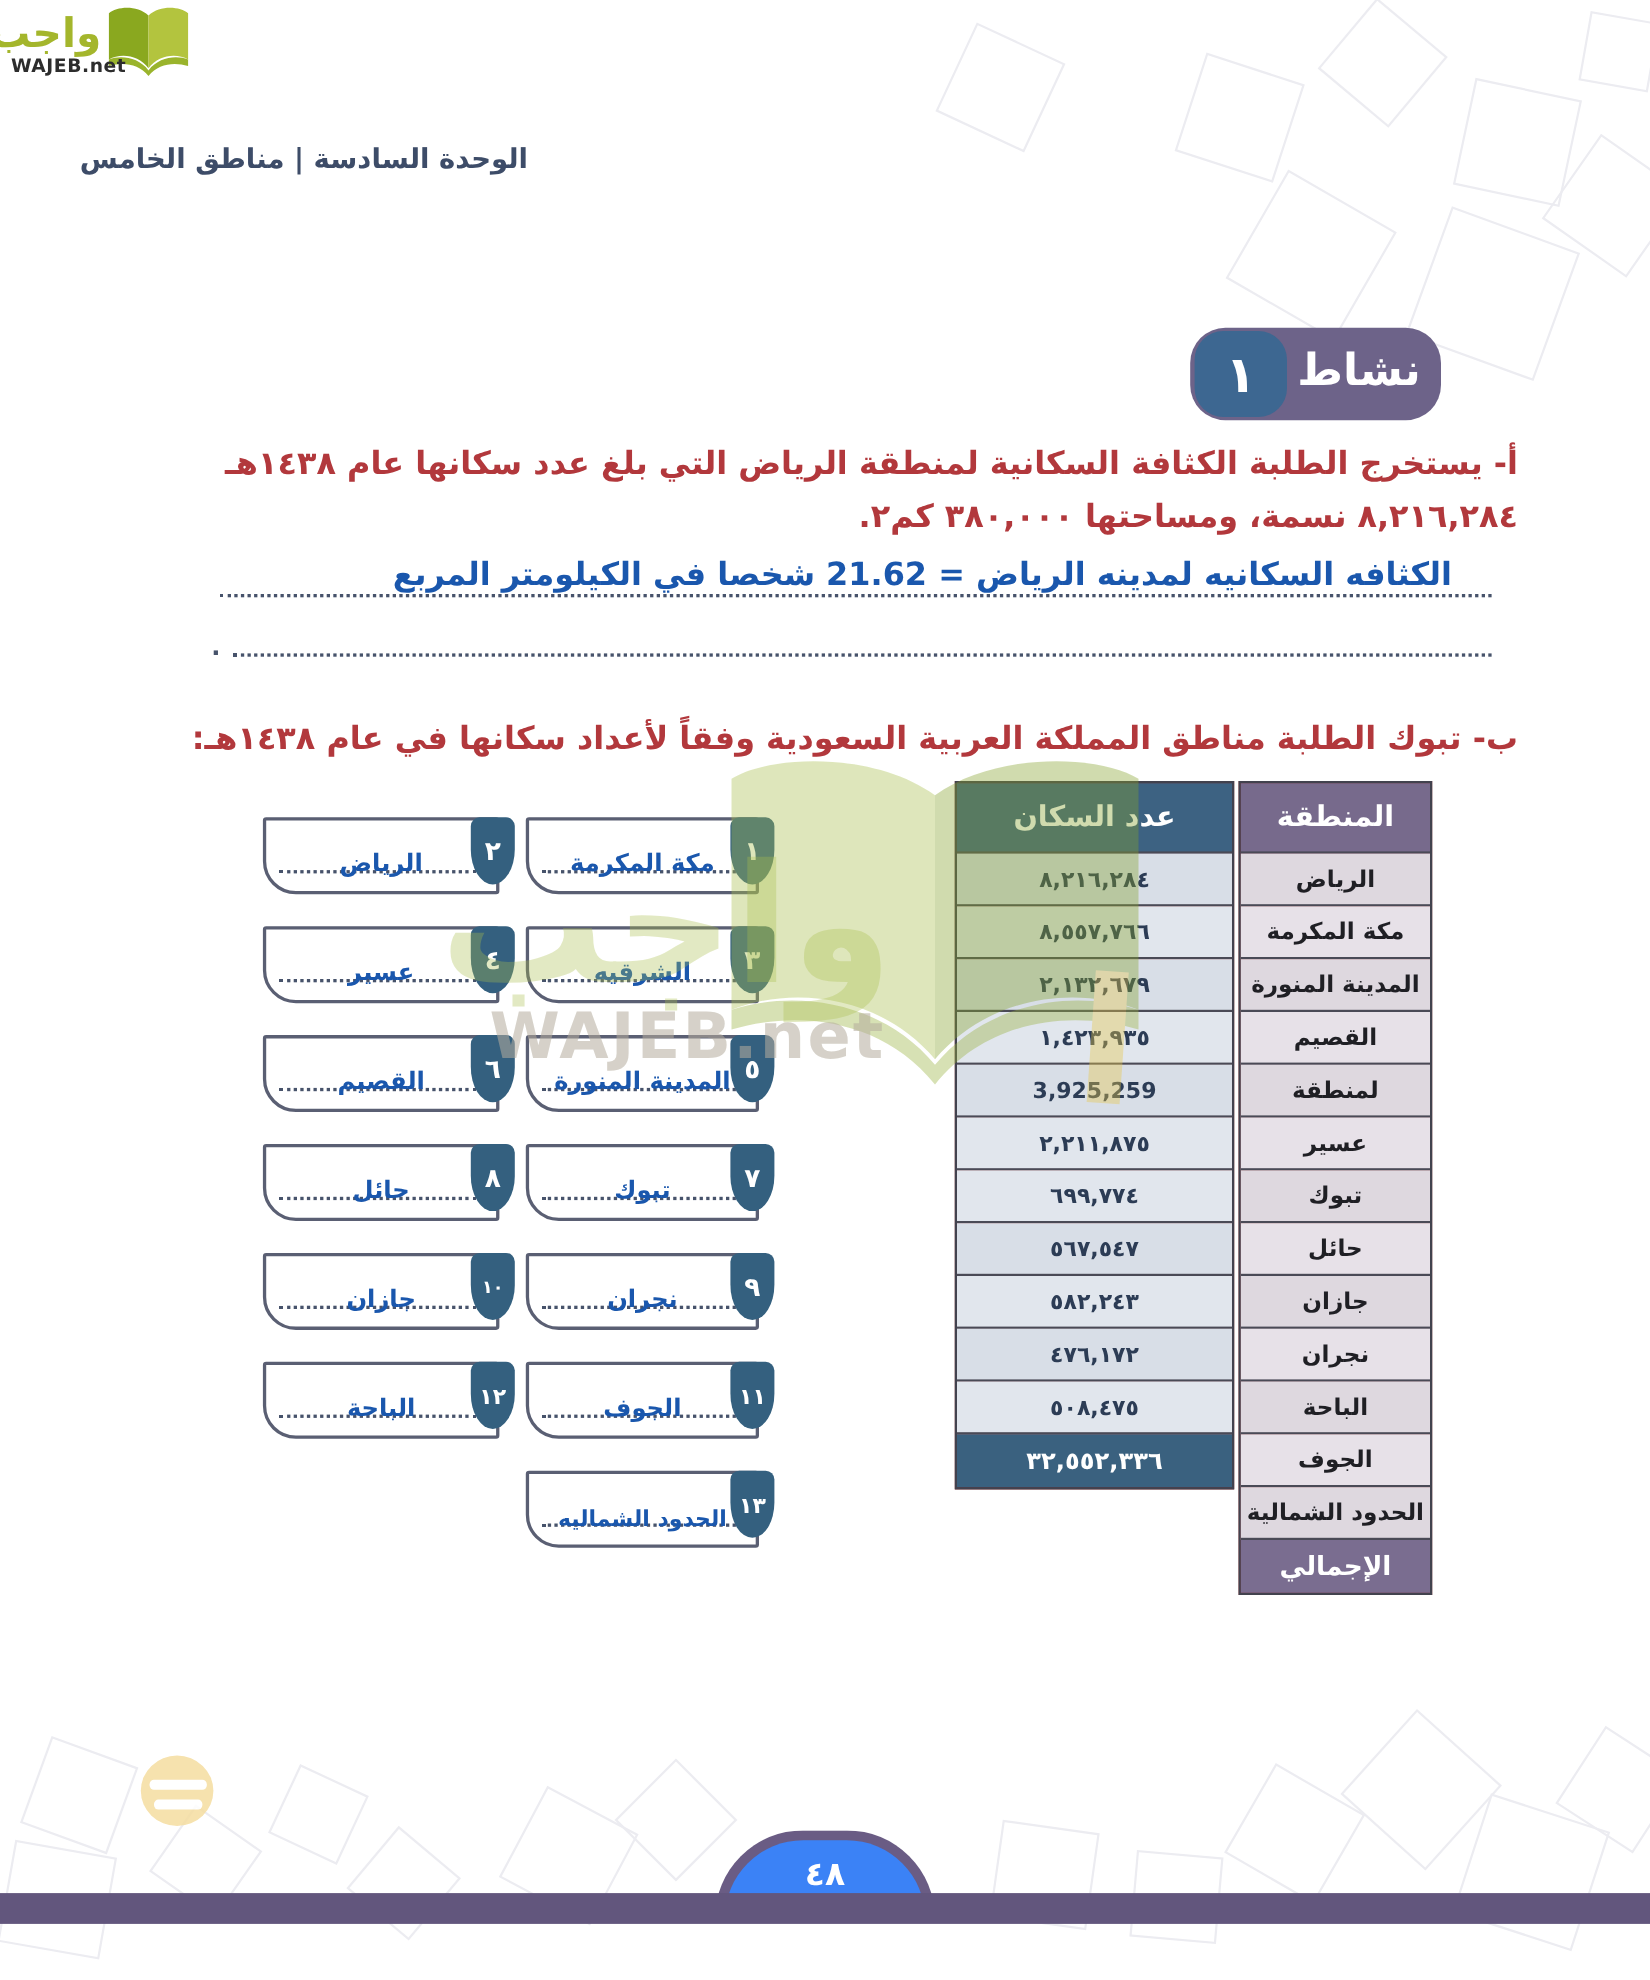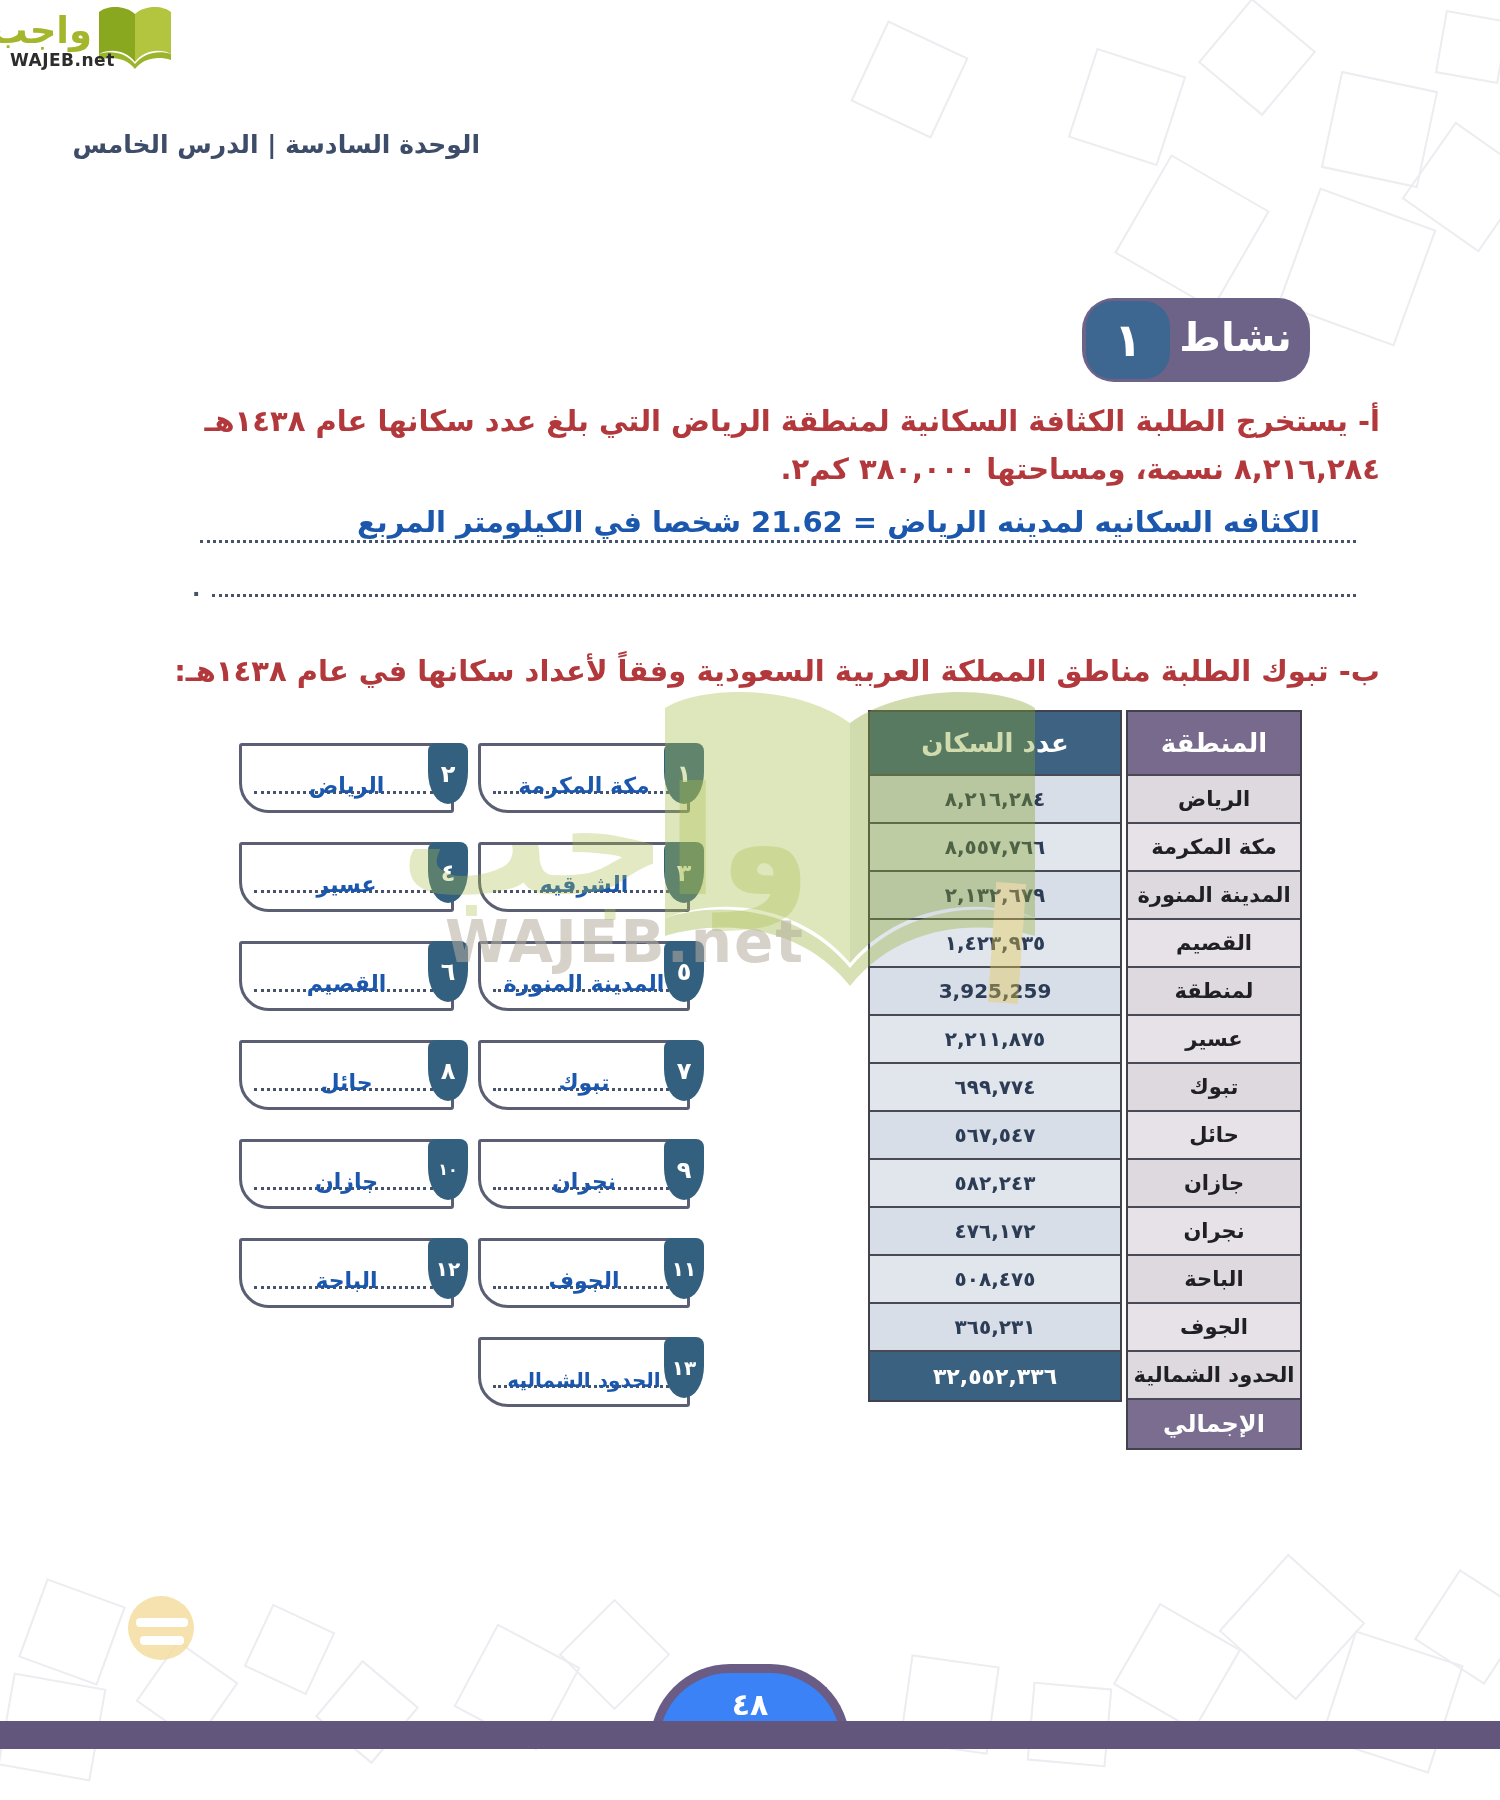--- a/index.html
+++ b/index.html
@@ -101,21 +101,21 @@
     <svg width="82" height="66" viewBox="0 0 82 66">
       <path d="M41 10 C30 0 12 2 5 8 L5 50 C16 44 32 46 41 58 Z" fill="#8aa81f"></path>
       <path d="M41 10 C52 0 70 2 77 8 L77 50 C66 44 50 46 41 58 Z" fill="#b3c43e"></path>
       <path d="M5 50 C16 46 32 48 41 60 C50 48 66 46 77 50 L77 56 C64 52 50 54 41 65 C32 54 18 52 5 56 Z" fill="#9ab42c"></path>
     </svg>
   </span>
   <div class="abs brand-ar ar" style="right:96px;top:8px;">واجب</div>
   <div class="abs brand-en" style="left:2px;top:46px;">WAJEB.net</div>
 </div>
 
-<div class="abs crumb ar" style="left:205px;top:130px;width:275px;text-align:center;white-space:nowrap;">الوحدة السادسة | الدرس الخامس</div>
+<div class="abs crumb ar" style="left:205px;top:130px;width:275px;text-align:center;white-space:nowrap;">الوحدة السادسة | مناطق الخامس</div>
 
 <div class="abs act" style="left:1082px;top:298px;width:228px;height:84px;">
   <div class="act-num">١</div>
   <div class="act-label ar">نشاط</div>
 </div>
 
 <div class="abs red-line ar" style="right:120px;top:404px;">أ- يستخرج الطلبة الكثافة السكانية لمنطقة الرياض التي بلغ عدد سكانها عام ١٤٣٨هـ</div>
 <div class="abs red-line ar" style="right:120px;top:452px;">٨,٢١٦,٢٨٤ نسمة، ومساحتها ٣٨٠,٠٠٠ كم٢.</div>
 
 <div class="abs hand ar" style="right:180px;top:505px;font-size:29px;white-space:nowrap;">الكثافه السكانيه لمدينه الرياض = 21.62 شخصا في الكيلومتر المربع</div>
@@ -131,21 +131,20 @@
   <div class="cell num light">٨,٥٥٧,٧٦٦</div>
   <div class="cell num dark">٢,١٣٢,٦٧٩</div>
   <div class="cell num light">١,٤٢٣,٩٣٥</div>
   <div class="cell num dark">3,925,259</div>
   <div class="cell num light">٢,٢١١,٨٧٥</div>
   <div class="cell num light">٦٩٩,٧٧٤</div>
   <div class="cell num dark">٥٦٧,٥٤٧</div>
   <div class="cell num light">٥٨٢,٢٤٣</div>
   <div class="cell num dark">٤٧٦,١٧٢</div>
   <div class="cell num light">٥٠٨,٤٧٥</div>
-  <div class="cell num dark">٣٦٥,٢٣١</div>
   <div class="cell tot-pop">٣٢,٥٥٢,٣٣٦</div>
 </div>
 
 <div class="tcol" style="left:1126px;width:176px;">
   <div class="cell th th-reg ar">المنطقة</div>
   <div class="cell reg dark">الرياض</div>
   <div class="cell reg light">مكة المكرمة</div>
   <div class="cell reg dark">المدينة المنورة</div>
   <div class="cell reg light">القصيم</div>
   <div class="cell reg dark">لمنطقة</div>

